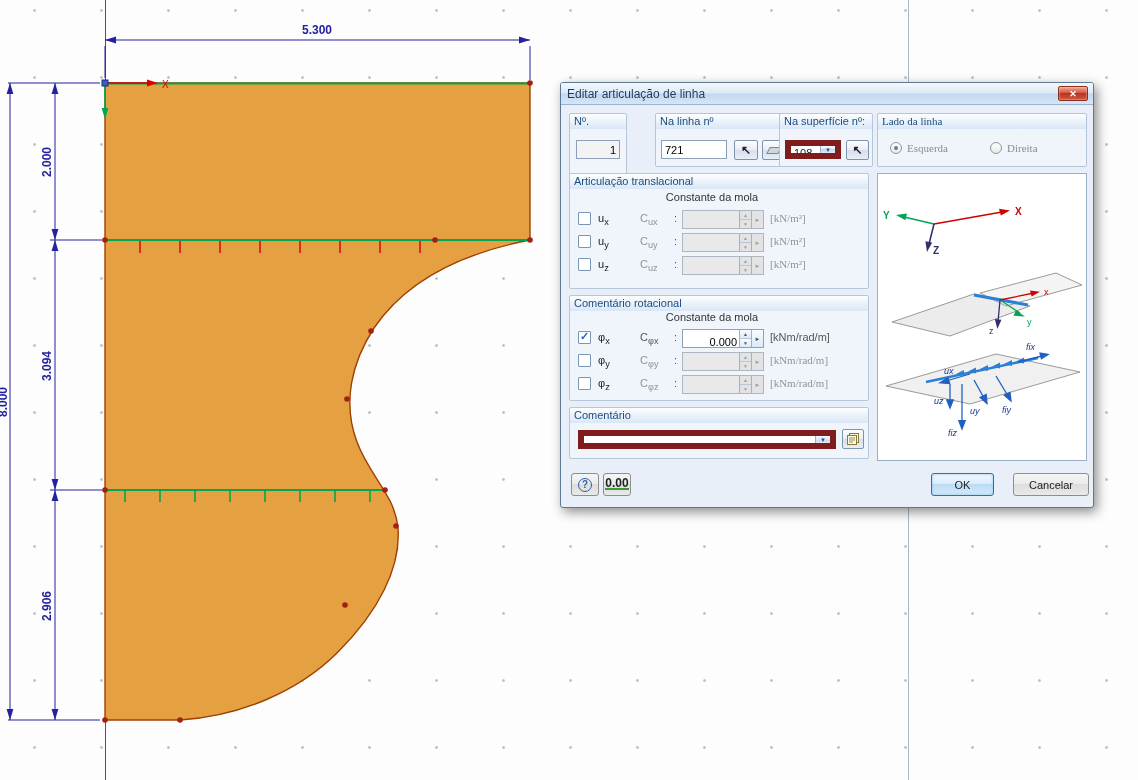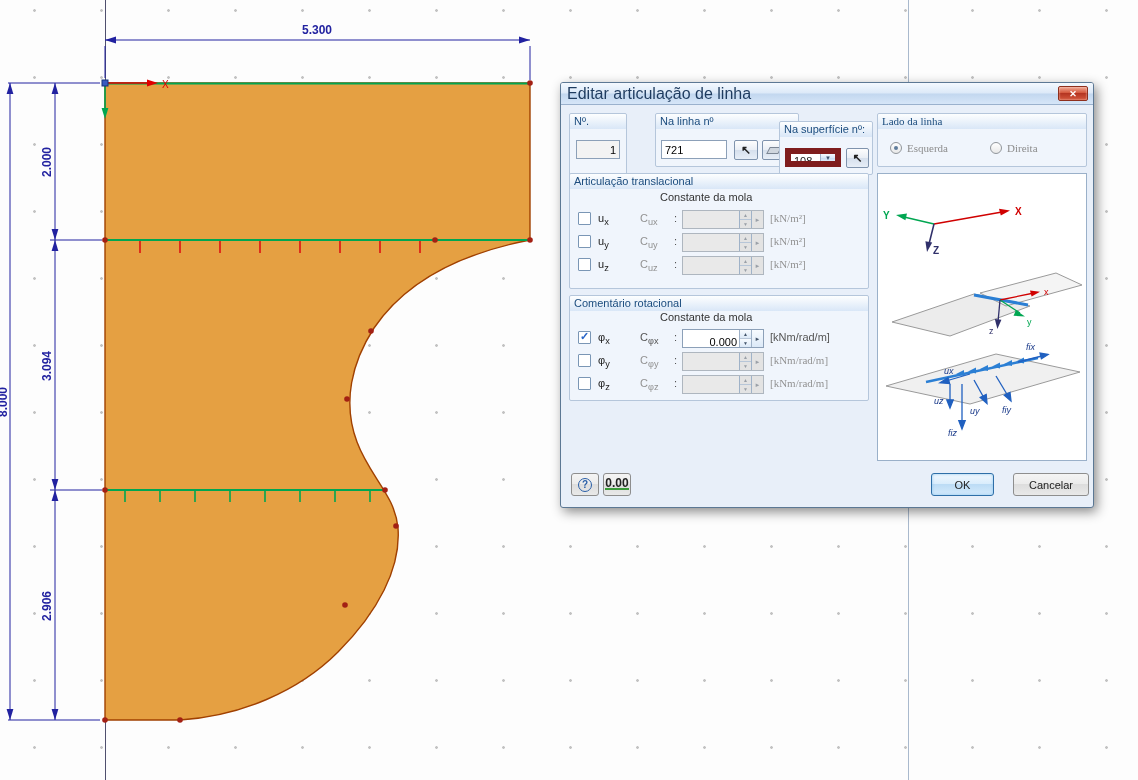--- a/index.html
+++ b/index.html
@@ -18,21 +18,21 @@
     position:absolute; left:560px; top:82px; width:534px; height:426px;
     background:#e8eff9; border:1px solid #5c7894; border-radius:3px;
     box-shadow:3px 4px 12px rgba(0,0,0,0.45); font-size:11px; color:#222;
   }
   .titlebar {
     position:absolute; left:0; top:0; right:0; height:22px;
     background:linear-gradient(#f4f9ff, #dcE9f8 48%, #c2d7ef 52%, #d6e6f8);
     border-bottom:1px solid #9ab1cd; border-radius:2px 2px 0 0;
     display:flex; align-items:center; padding:0 6px;
   }
-  .titlebar .title { font-size:16px; color:#1e3b5f; }
+  .titlebar .title { font-size:12px; color:#1e3b5f; }
   .closebtn {
     position:absolute; right:5px; top:3px; width:30px; height:15px;
     background:linear-gradient(#f0a894, #d4573c 45%, #b53522 50%, #d4573c);
     border:1px solid #8e2f1d; border-radius:2px; color:#fff;
     display:flex; align-items:center; justify-content:center;
     font-size:9px; font-weight:bold; cursor:pointer; box-shadow:inset 0 0 2px #ffd9cc;
   }
   .grp { position:absolute; background:#f0f5fc; border:1px solid #b5c6db; border-radius:2px; }
   .grp-title {
     height:15px; padding:1px 4px 0; font-size:11px; color:#1b4c7e; white-space:nowrap;
@@ -52,21 +52,21 @@
   .combo { position:absolute; height:19px; border:6px solid #7f1d1d; background:#fff; display:flex; }
   .combo .combo-main { flex:1; padding:1px 3px; overflow:hidden; white-space:nowrap; }
   .combo .combo-arrow {
     width:15px; border-left:1px solid #9fb2c8; font-size:6px; color:#3a506b;
     background:linear-gradient(#f4f9fe, #dbe8f6 50%, #c4d8ee 50%, #dcebfa);
     display:flex; align-items:center; justify-content:center;
   }
   .radio { position:absolute; display:flex; align-items:center; gap:5px; color:#8c8c8c; }
   .rdot { width:12px; height:12px; border:1px solid #90959b; border-radius:50%; background:linear-gradient(#fff,#e8e8e8); position:relative; }
   .rdot[data-checked="true"]::after { content:""; position:absolute; left:3px; top:3px; width:4px; height:4px; border-radius:50%; background:#5f7d9c; }
-  .spring-hdr { position:absolute; left:90px; width:136px; text-align:left; color:#333; }
+  .spring-hdr { position:absolute; left:74px; width:136px; text-align:center; color:#333; }
   .srow { position:absolute; left:0; right:0; height:20px; }
   .srow .cb {
     position:absolute; left:8px; top:2px; width:13px; height:13px; background:#fff;
     border:1px solid #7a96b5; border-radius:1px; cursor:pointer;
   }
   .srow .cb[data-checked="true"]::after { content:"✓"; position:absolute; left:1px; top:-2px; font-size:11px; font-weight:bold; color:#2a66c8; }
   .srow .sym { position:absolute; left:28px; top:2px; color:#222; }
   .srow .clabel { position:absolute; left:70px; top:2px; color:#555; }
   .srow.off .clabel { color:#929292; }
   .srow .colon { position:absolute; left:104px; top:2px; color:#555; }
@@ -213,21 +213,21 @@
       <input value="721" style="">
     </div>
     <div class="tool-btn" style="left:78px; top:26px;">
       <span class="pick-glyph">↖</span>
     </div>
     <div class="tool-btn" style="left:106px; top:26px;">
       <span class="surf-glyph"></span>
     </div>
   </div>
 
-  <div class="grp" style="left:218px; top:30px; width:94px; height:54px;margin-top:8px;">
+  <div class="grp" style="left:218px; top:30px; width:94px; height:54px;">
     <div class="grp-title">Na superfície nº:</div>
     <div class="combo" style="left:5px; top:26px; width:56px;">
       <div class="combo-main">108</div>
       <div class="combo-arrow">▼</div>
     </div>
     <div class="tool-btn" style="left:66px; top:26px; width:23px;">
       <span class="pick-glyph">↖</span>
     </div>
   </div>
 
@@ -354,20 +354,36 @@
             <span>▼</span>
           </div>
         <div class="sidecol">
             <span>►</span>
           </div>
       </div>
       <span class="unit">[kNm/rad/m]</span>
     </div>
   </div>
 
+  <div class="grp" style="left:8px; top:324px; width:300px; height:52px;">
+    <div class="grp-title">Comentário</div>
+    <div class="combo" style="left:8px; top:22px; width:258px;">
+      <div class="combo-main"></div>
+      <div class="combo-arrow">▼</div>
+    </div>
+    <div class="tool-btn" style="left:272px; top:21px; width:22px;">
+      <svg width="13" height="12" viewBox="0 0 13 12">
+        <rect x="2.5" y="0.5" width="9" height="9" fill="#fdf6d8" stroke="#8a7b3a"></rect>
+        <rect x="0.5" y="2.5" width="9" height="9" fill="#fffbe8" stroke="#8a7b3a"></rect>
+        <line x1="2" y1="5" x2="8" y2="5" stroke="#9a8b4a"></line>
+        <line x1="2" y1="7" x2="8" y2="7" stroke="#9a8b4a"></line>
+        <line x1="2" y1="9" x2="6" y2="9" stroke="#9a8b4a"></line>
+      </svg>
+    </div>
+  </div>
 
   <div class="panel">
     <svg width="208" height="286" viewBox="0 0 208 286">
 
       <g>
         <line x1="56" y1="50" x2="124" y2="38" stroke="#d00000" stroke-width="1.5"></line>
         <path d="M132,36.5 L121,34.8 L122.8,41.5 Z" fill="#d00000"></path>
         <text x="137" y="41" fill="#d00000" font-size="10" font-weight="bold">X</text>
         <line x1="56" y1="50" x2="26" y2="43" stroke="#00a651" stroke-width="1.5"></line>
         <path d="M18,41 L29,39.6 L27.4,46.3 Z" fill="#00a651"></path>

